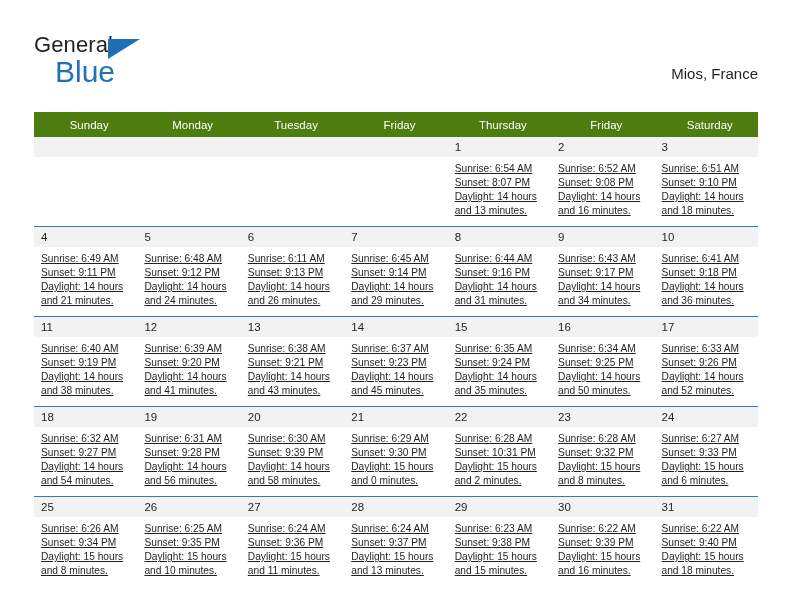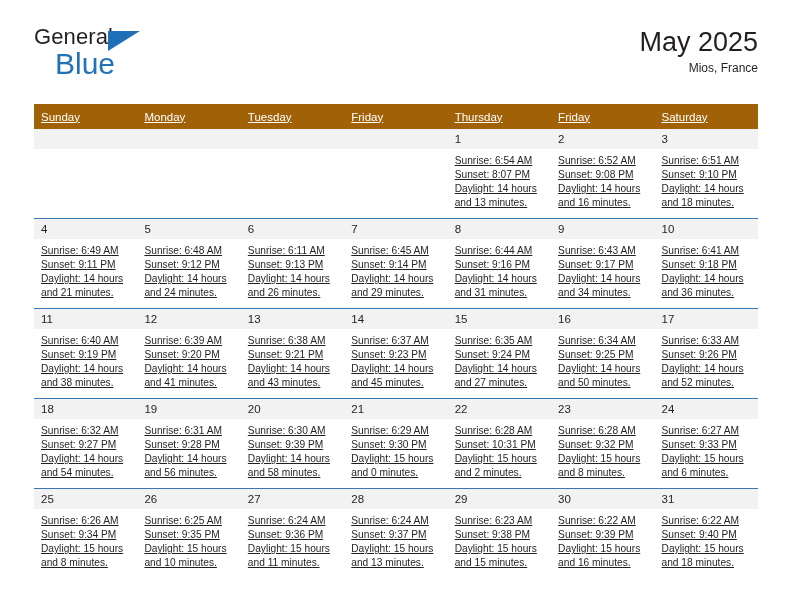--- a/index.html
+++ b/index.html
@@ -12,21 +12,21 @@
     height: 612px;
     font-family: "Liberation Sans", sans-serif;
     color: #222222;
     overflow: hidden;
   }
   .page {
     position: relative;
     width: 792px;
     height: 612px;
     box-sizing: border-box;
-    padding: 0 34px;
+    padding: 8px 34px;
   }
 
   
   .top {
     display: flex;
     align-items: flex-start;
     justify-content: space-between;
     height: 70px;
     padding-top: 26px;
     box-sizing: content-box;
@@ -64,41 +64,40 @@
     padding-top: 2px;
   }
   .cal-title {
     font-size: 27px;
     color: #231f20;
     line-height: 1.05;
     font-weight: normal;
     margin: 0;
   }
   .cal-sub {
-    font-size: 12px;
+    font-size: 15px;
     color: #231f20;
-    margin-top: 5px;
+    margin-top: 29px;
   }
 
   
   .calendar {
     margin-top: 8px;
     width: 724px;
     border-collapse: collapse;
     table-layout: fixed;
   }
   .calendar th {
-    background: #a16207;
+    background: #4d7c0f;
     color: #ffffff;
     font-size: 11.5px;
     font-weight: normal;
-    text-align: left;
+    text-align: center;
     padding: 6px 0 6px 7px;
     height: 13px;
-    text-decoration: underline;
   }
   .calendar td {
     vertical-align: top;
     padding: 0;
     border-top: 1px solid #3a78b5;
     height: 89px;
     background: #ffffff;
   }
   .calendar tr.week:first-child td {
     border-top: none;
@@ -130,21 +129,20 @@
 
 <div class="page">
 
   <div class="top">
     <div class="brand">
       <span class="brand-general">General</span>
       <span class="brand-triangle"></span>
       <span class="brand-blue">Blue</span>
     </div>
     <div class="titles">
-      <h1 class="cal-title">May 2025</h1>
       <div class="cal-sub">Mios, France</div>
     </div>
   </div>
 
   <table class="calendar">
     <thead>
       <tr>
         <th>Sunday</th>
         <th>Monday</th>
         <th>Tuesday</th>
@@ -297,21 +295,21 @@
               <div>Daylight: 14 hours</div>
               <div>and 45 minutes.</div>
             </div>
           </td>
           <td>
             <div class="daynum">15</div>
             <div class="lines">
               <div>Sunrise: 6:35 AM</div>
               <div>Sunset: 9:24 PM</div>
               <div>Daylight: 14 hours</div>
-              <div>and 27 minutes.</div>
+              <div>and 35 minutes.</div>
             </div>
           </td>
           <td>
             <div class="daynum">16</div>
             <div class="lines">
               <div>Sunrise: 6:34 AM</div>
               <div>Sunset: 9:25 PM</div>
               <div>Daylight: 14 hours</div>
               <div>and 50 minutes.</div>
             </div>

